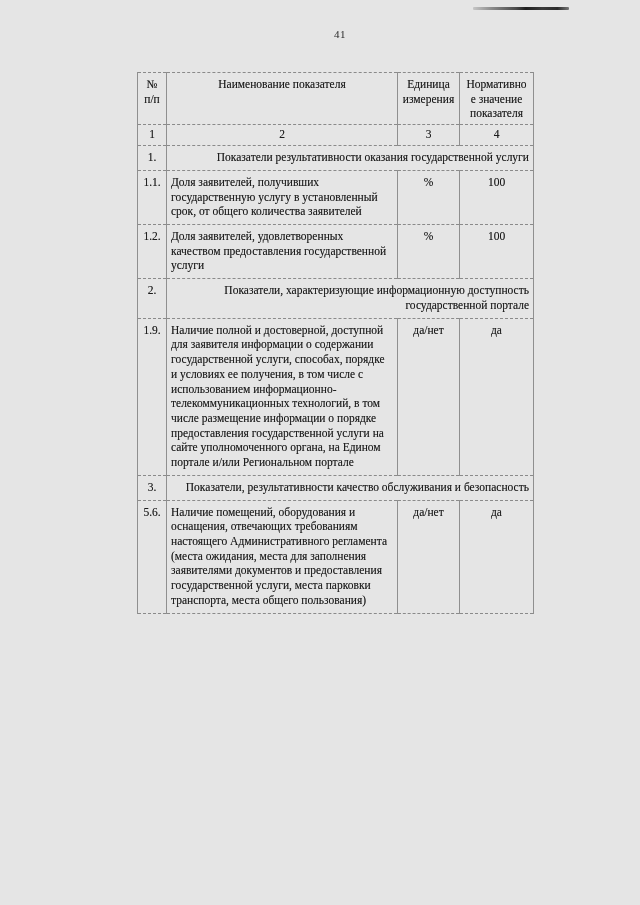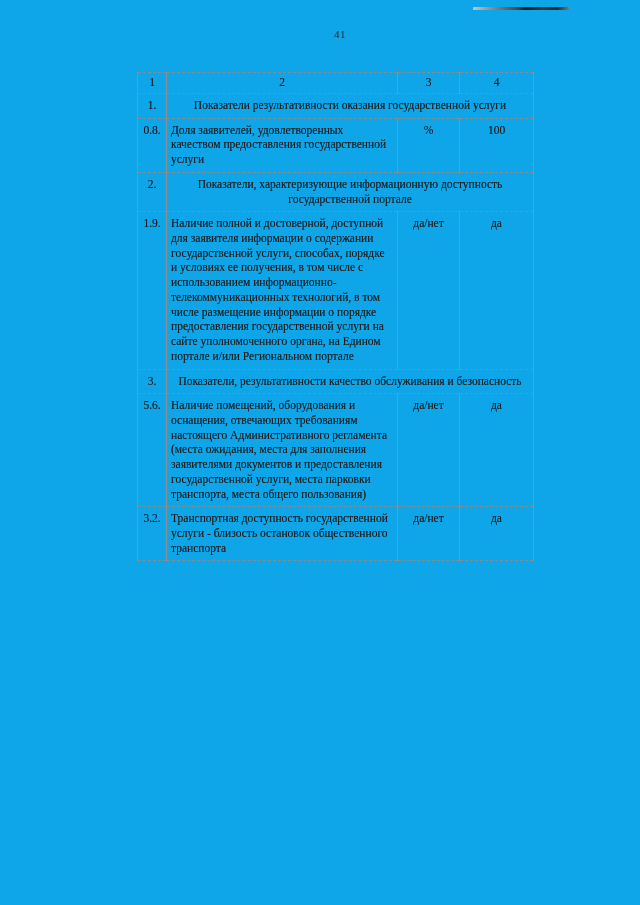--- a/index.html
+++ b/index.html
@@ -4,21 +4,21 @@
 <style>
   html, body {
     margin: 0;
     padding: 0;
     background: #ffffff;
   }
   .page {
     position: relative;
     width: 640px;
     height: 905px;
-    background: #0ea5e9;
+    background: #e5e5e5;
     font-family: "Liberation Serif", "DejaVu Serif", serif;
     color: #1b1b1b;
     overflow: hidden;
   }
   .scan-line {
     position: absolute;
     left: 473px;
     top: 7px;
     width: 96px;
     height: 3px;
@@ -62,55 +62,67 @@
     word-wrap: break-word;
   }
   .doc-table tr.head-row th { height: 44px; text-align: center; padding-top: 4px; }
   .doc-table tr.colnum-row td { height: 16px; text-align: center; padding: 2px; }
   .col-w-num  { width: 29px; }
   .col-w-name { width: 231px; }
   .col-w-unit { width: 62px; }
   .col-w-norm { width: 74px; }
   .cell-num     { text-align: center; }
   .cell-name    { text-align: left; padding-left: 6px; }
-  .cell-section { text-align: center; padding-left: 6px; }
+  .cell-section { text-align: right; padding-left: 6px; }
   .cell-unit, .cell-value { text-align: center; }
   .doc-table tbody td { padding-top: 4px; padding-bottom: 5px; }
 </style>
 </head>
 <body>
 
 <div class="page">
 
   <div class="scan-line"></div>
 
   <div class="page-number">41</div>
 
   <table class="doc-table">
     <colgroup>
       <col class="col-w-num">
       <col class="col-w-name">
       <col class="col-w-unit">
       <col class="col-w-norm">
     </colgroup>
     <thead>
+      <tr class="head-row">
+        <th>№ п/п</th>
+        <th>Наименование показателя</th>
+        <th>Единица измерения</th>
+        <th>Нормативное значение показателя</th>
+      </tr>
       <tr class="colnum-row">
         <td>1</td>
         <td>2</td>
         <td>3</td>
         <td>4</td>
       </tr>
     </thead>
     <tbody>
         <tr>
           <td class="cell-num">1.</td>
           <td class="cell-section" colspan="3">Показатели результативности оказания государственной услуги</td>
         </tr>
         <tr>
-          <td class="cell-num">0.8.</td>
+          <td class="cell-num">1.1.</td>
+          <td class="cell-name">Доля заявителей, получивших государственную услугу в установленный срок, от общего количества заявителей</td>
+          <td class="cell-unit">%</td>
+          <td class="cell-value">100</td>
+        </tr>
+        <tr>
+          <td class="cell-num">1.2.</td>
           <td class="cell-name">Доля заявителей, удовлетворенных качеством предоставления государственной услуги</td>
           <td class="cell-unit">%</td>
           <td class="cell-value">100</td>
         </tr>
         <tr>
           <td class="cell-num">2.</td>
           <td class="cell-section" colspan="3">Показатели, характеризующие информационную доступность государственной портале</td>
         </tr>
         <tr>
           <td class="cell-num">1.9.</td>
@@ -121,22 +133,16 @@
         <tr>
           <td class="cell-num">3.</td>
           <td class="cell-section" colspan="3">Показатели, результативности качество обслуживания и безопасность</td>
         </tr>
         <tr>
           <td class="cell-num">5.6.</td>
           <td class="cell-name">Наличие помещений, оборудования и оснащения, отвечающих требованиям настоящего Административного регламента (места ожидания, места для заполнения заявителями документов и предоставления государственной услуги, места парковки транспорта, места общего пользования)</td>
           <td class="cell-unit">да/нет</td>
           <td class="cell-value">да</td>
         </tr>
-        <tr>
-          <td class="cell-num">3.2.</td>
-          <td class="cell-name">Транспортная доступность государственной услуги - близость остановок общественного транспорта</td>
-          <td class="cell-unit">да/нет</td>
-          <td class="cell-value">да</td>
-        </tr>
       </tbody>
   </table>
 
 </div>
 
 </body></html>

